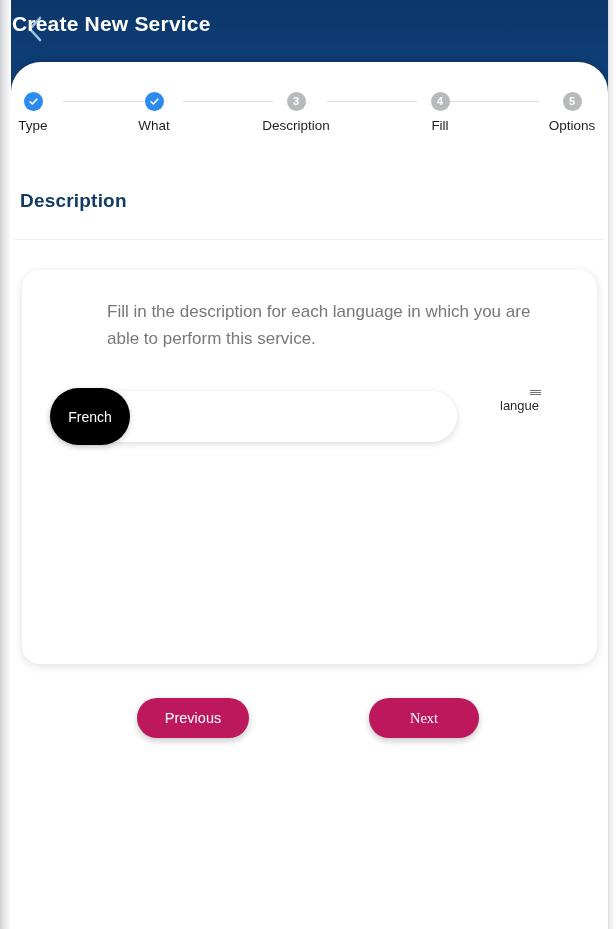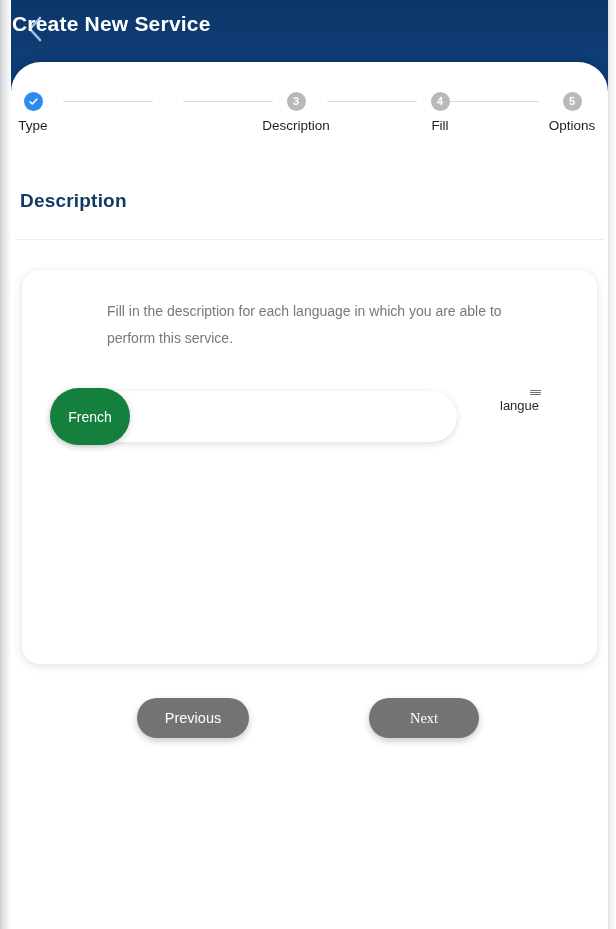--- a/index.html
+++ b/index.html
@@ -170,21 +170,21 @@
     height: 394px;
     background: #ffffff;
     border-radius: 18px;
     box-shadow: 0 2px 10px rgba(0,0,0,0.13);
   }
   .card-text {
     position: absolute;
     left: 85px;
     top: 28px;
     width: 440px;
-    font-size: 14px;
+    font-size: 17px;
     line-height: 27px;
     color: #77787b;
   }
 
   
   .lang-row {
     position: absolute;
     left: 0;
     top: 118px;
     width: 575px;
@@ -213,21 +213,21 @@
     font-size: 15px;
     color: #3a3d41;
   }
   .lang-pill {
     position: absolute;
     left: 28px;
     top: 0;
     width: 80px;
     height: 57px;
     border-radius: 30px;
-    background: #15803d;
+    background: #000000;
     display: flex;
     align-items: center;
     justify-content: center;
     color: #ffffff;
     font-size: 14px;
     box-shadow: 0 2px 6px rgba(0,0,0,0.18);
     cursor: pointer;
     z-index: 4;
   }
   .lang-meta {
@@ -254,21 +254,21 @@
   .lang-meta-label {
     font-size: 13px;
     color: #26292d;
   }
 
   
   .btn {
     position: absolute;
     height: 40px;
     border-radius: 21px;
-    background: #737373;
+    background: #be185d;
     color: #ffffff;
     font-size: 14.5px;
     display: flex;
     align-items: center;
     justify-content: center;
     box-shadow: 0 3px 7px rgba(0,0,0,0.22);
     cursor: pointer;
     border: none;
     font-family: "Liberation Sans", sans-serif;
   }
@@ -312,20 +312,30 @@
         <div class="step-circle done">
           <span>
             <svg width="11" height="11" viewBox="0 0 12 12">
               <path d="M2.2 6.3 L4.7 8.7 L9.6 3.5" fill="none" stroke="#ffffff" stroke-width="1.8" stroke-linecap="round" stroke-linejoin="round"></path>
             </svg>
           </span>
         </div>
         <div class="step-label">Type</div>
       </div>
 
+      <div class="step" style="left:95px;">
+        <div class="step-circle done">
+          <span>
+            <svg width="11" height="11" viewBox="0 0 12 12">
+              <path d="M2.2 6.3 L4.7 8.7 L9.6 3.5" fill="none" stroke="#ffffff" stroke-width="1.8" stroke-linecap="round" stroke-linejoin="round"></path>
+            </svg>
+          </span>
+        </div>
+        <div class="step-label">What</div>
+      </div>
 
       <div class="step" style="left:237px;">
         <div class="step-circle todo">3</div>
         <div class="step-label">Description</div>
       </div>
 
       <div class="step" style="left:381px;">
         <div class="step-circle todo">4</div>
         <div class="step-label">Fill</div>
       </div>

